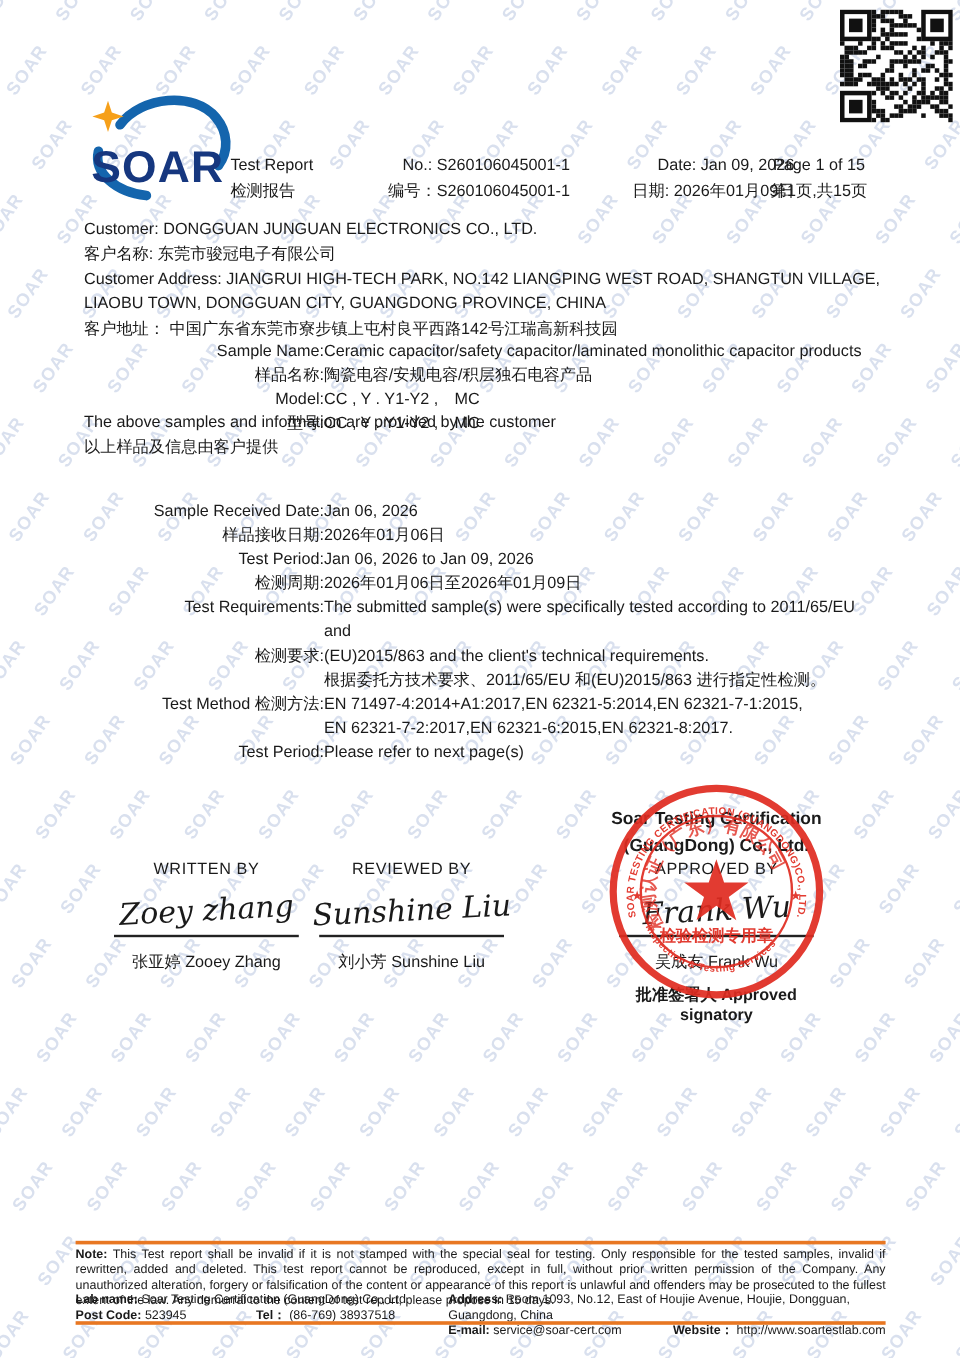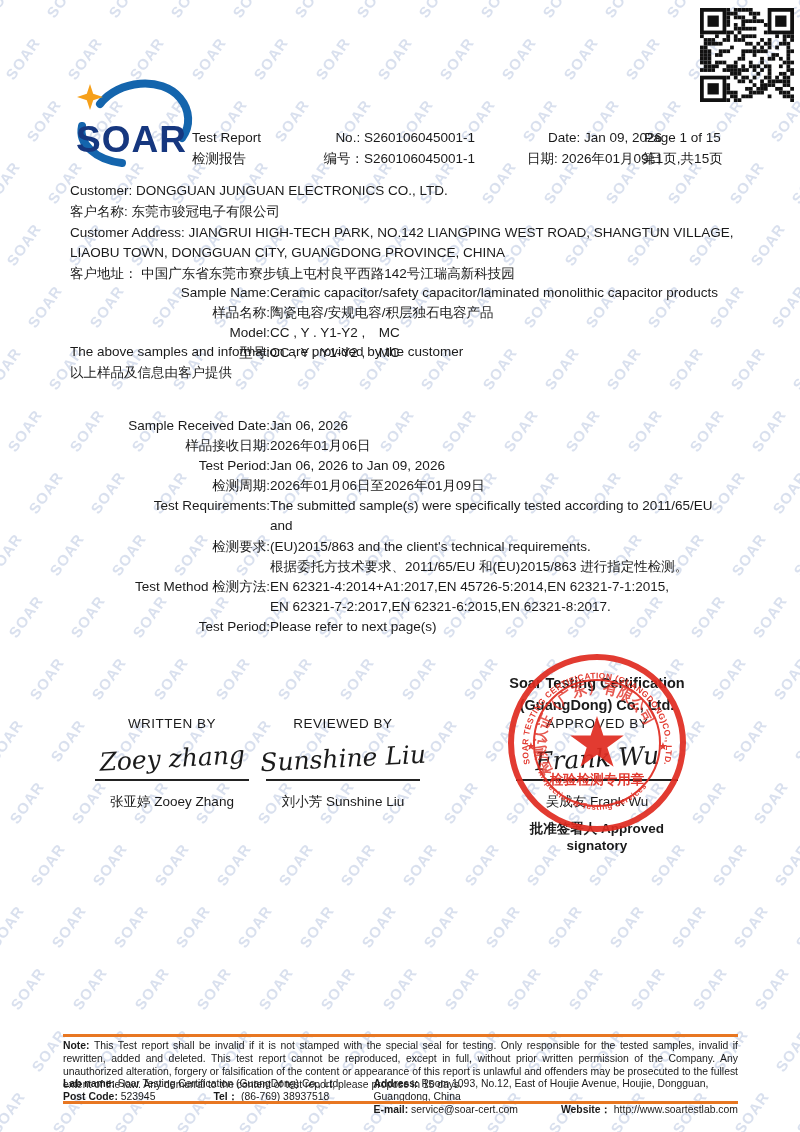--- a/index.html
+++ b/index.html
@@ -640,21 +640,21 @@
       <div class="row">
         <span class="lbl">检测要求:</span>
         <span class="val">(EU)2015/863 and the client's technical requirements.</span>
       </div>
       <div class="row">
         <span class="lbl"></span>
         <span class="val">根据委托方技术要求、2011/65/EU 和(EU)2015/863 进行指定性检测。</span>
       </div>
       <div class="row">
         <span class="lbl">Test Method 检测方法:</span>
-        <span class="val">EN 62321-4:2014+A1:2017,EN 45726-5:2014,EN 62321-7-1:2015,</span>
+        <span class="val">EN 71497-4:2014+A1:2017,EN 62321-5:2014,EN 62321-7-1:2015,</span>
       </div>
       <div class="row">
         <span class="lbl"></span>
         <span class="val">EN 62321-7-2:2017,EN 62321-6:2015,EN 62321-8:2017.</span>
       </div>
       <div class="row">
         <span class="lbl">Test Period:</span>
         <span class="val">Please refer to next page(s)</span>
       </div>
     </div>

